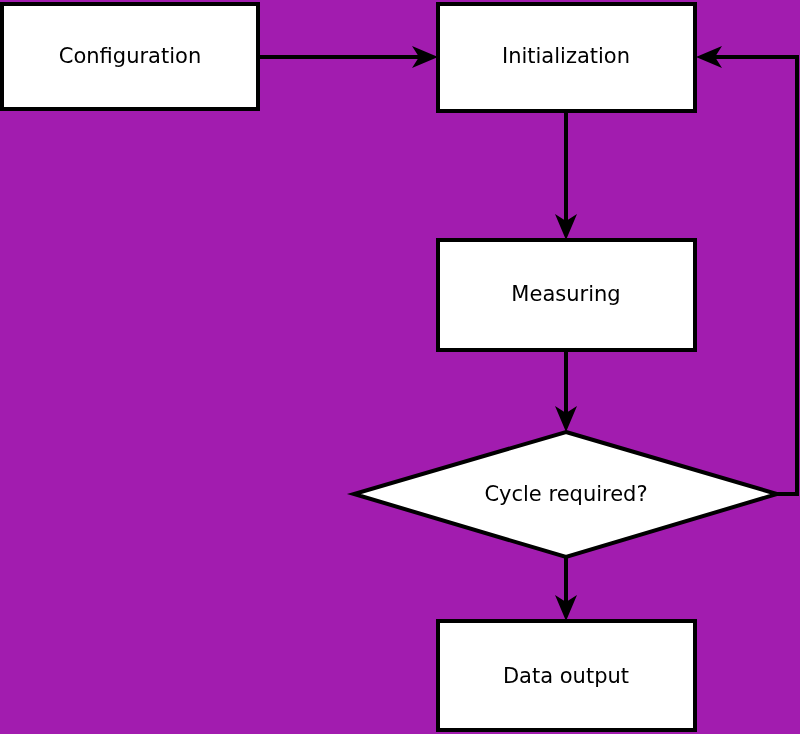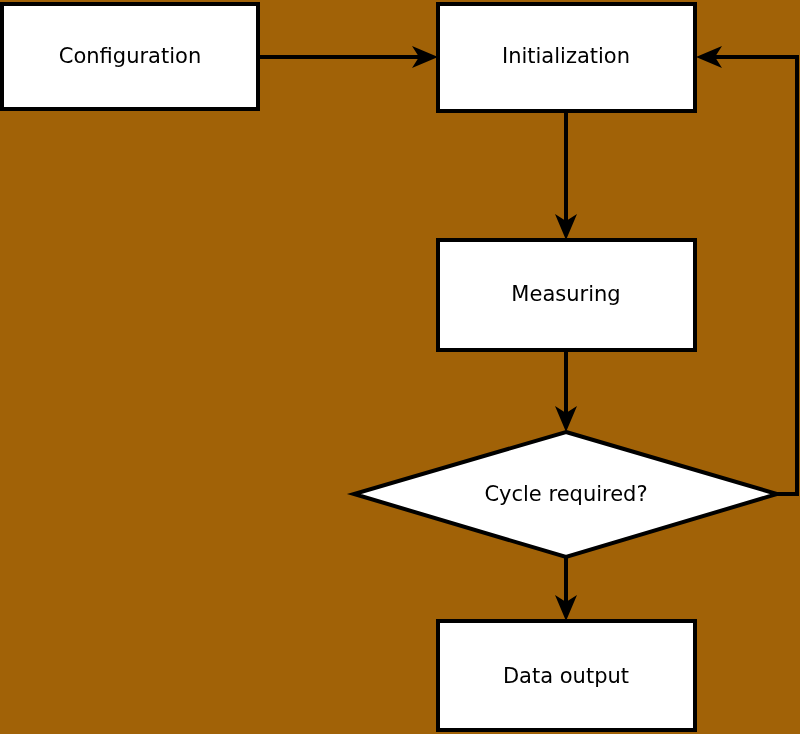--- a/index.html
+++ b/index.html
@@ -8,21 +8,21 @@
     padding: 0;
     background: #ffffff;
   }
   body {
     font-family: "DejaVu Sans", sans-serif;
   }
   #flow-root {
     position: relative;
     width: 800px;
     height: 734px;
-    background: #a16207;
+    background: #a21caf;
     overflow: hidden;
   }
   #flow-svg {
     position: absolute;
     left: 0;
     top: 0;
     width: 800px;
     height: 734px;
     display: block;
   }

